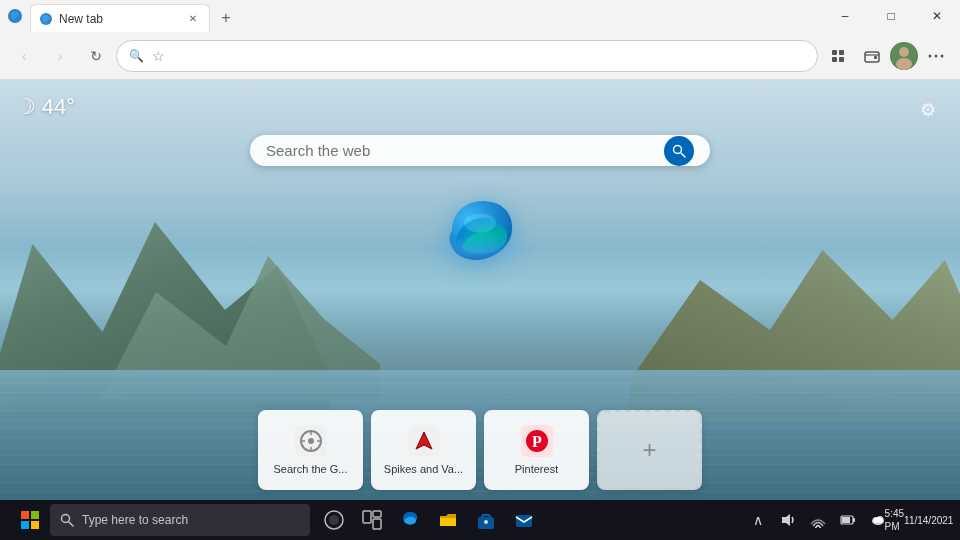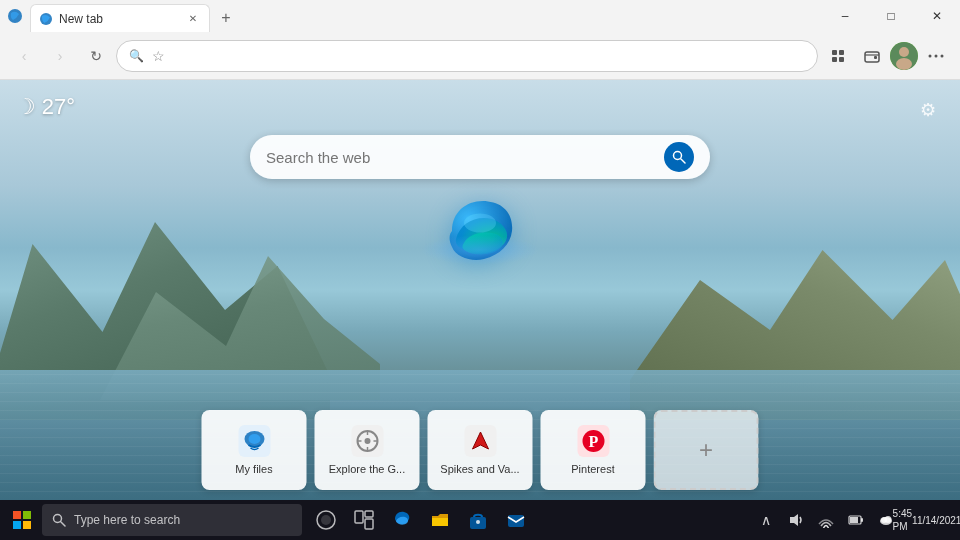--- a/index.html
+++ b/index.html
@@ -255,21 +255,21 @@
     
     .search-container {
       position: absolute;
       top: 55px;
       left: 50%;
       transform: translateX(-50%);
       width: 460px;
     }
     .search-box {
       width: 100%;
-      height: 44px;
+      height: 31px;
       background: rgba(255,255,255,0.92);
       border-radius: 22px;
       display: flex;
       align-items: center;
       padding: 0 16px;
       gap: 0;
       box-shadow: 0 2px 8px rgba(0,0,0,0.2);
     }
     .search-input-text {
       flex: 1;
@@ -334,21 +334,21 @@
       font-size: 24px;
       color: #888;
     }
 
     
     .taskbar {
       height: 40px;
       background: rgba(20,20,30,0.95);
       display: flex;
       align-items: center;
-      padding: 0 4px;
+      padding: 0 12px;
       gap: 2px;
     }
     .taskbar-search {
       flex: 0 0 260px;
       height: 32px;
       background: rgba(255,255,255,0.12);
       border-radius: 4px;
       display: flex;
       align-items: center;
       padding: 0 10px;
@@ -493,21 +493,21 @@
 <div class="browser-content">
 
   <div class="bg-scene"></div>
   <div class="mountain-left"></div>
   <div class="mountain-right"></div>
   <div class="mountain-center-left"></div>
   <div class="lake"></div>
 
   <div class="weather-widget">
     <span class="weather-icon">☽</span>
-    <span class="weather-temp">27°</span>
+    <span class="weather-temp">44°</span>
   </div>
 
   <div class="settings-btn">⚙</div>
 
   <div class="search-container">
     <div class="search-box">
       <input class="search-input-text" type="text" style="flex: 1 1 0%; font-size: 15px; color: rgb(136, 136, 136); border: none; background: transparent; outline: none;" placeholder="Search the web">
       <div class="search-icon-btn">
         <svg width="14" height="14" viewBox="0 0 14 14" fill="none">
           <circle cx="5.5" cy="5.5" r="4" stroke="white" stroke-width="1.5"></circle>
@@ -542,41 +542,30 @@
 
       <ellipse cx="50" cy="35" rx="20" ry="12" fill="rgba(100,220,255,0.3)"></ellipse>
     </svg>
   </div>
 
   <div class="logo-glow"></div>
 
   <div class="quick-links">
 
 
-    <div class="quick-link-card">
-      <div class="quick-link-favicon" style="background:#e3f0fb;">
-        <svg width="28" height="28" viewBox="0 0 28 28">
-          <ellipse cx="14" cy="12" rx="10" ry="8" fill="#0067b8" opacity="0.8"></ellipse>
-          <ellipse cx="14" cy="12" rx="6" ry="5" fill="#33aaff" opacity="0.7"></ellipse>
-          <path d="M8 18 Q14 22 20 18" stroke="#0067b8" stroke-width="2" fill="none"></path>
-          <path d="M10 21 Q14 24 18 21" stroke="#0067b8" stroke-width="1.5" fill="none"></path>
-        </svg>
-      </div>
-      <span class="quick-link-label">My files</span>
-    </div>
 
     <div class="quick-link-card">
       <div class="quick-link-favicon" style="background:#f0f0f0;">
         <svg width="28" height="28" viewBox="0 0 28 28">
           <circle cx="14" cy="14" r="10" fill="none" stroke="#888" stroke-width="2"></circle>
           <circle cx="14" cy="14" r="3" fill="#888"></circle>
           <path d="M14 4 L14 8 M14 20 L14 24 M4 14 L8 14 M20 14 L24 14" stroke="#888" stroke-width="1.5"></path>
         </svg>
       </div>
-      <span class="quick-link-label">Explore the G...</span>
+      <span class="quick-link-label">Search the G...</span>
     </div>
 
 
     <div class="quick-link-card">
       <div class="quick-link-favicon" style="background:#f0f0f0;">
         <svg width="28" height="28" viewBox="0 0 28 28">
           <polygon points="14,5 22,22 14,18 6,22" fill="#cc0000" opacity="0.9"></polygon>
           <polygon points="14,5 22,22 14,18 6,22" fill="none" stroke="#880000" stroke-width="1"></polygon>
         </svg>
       </div>

